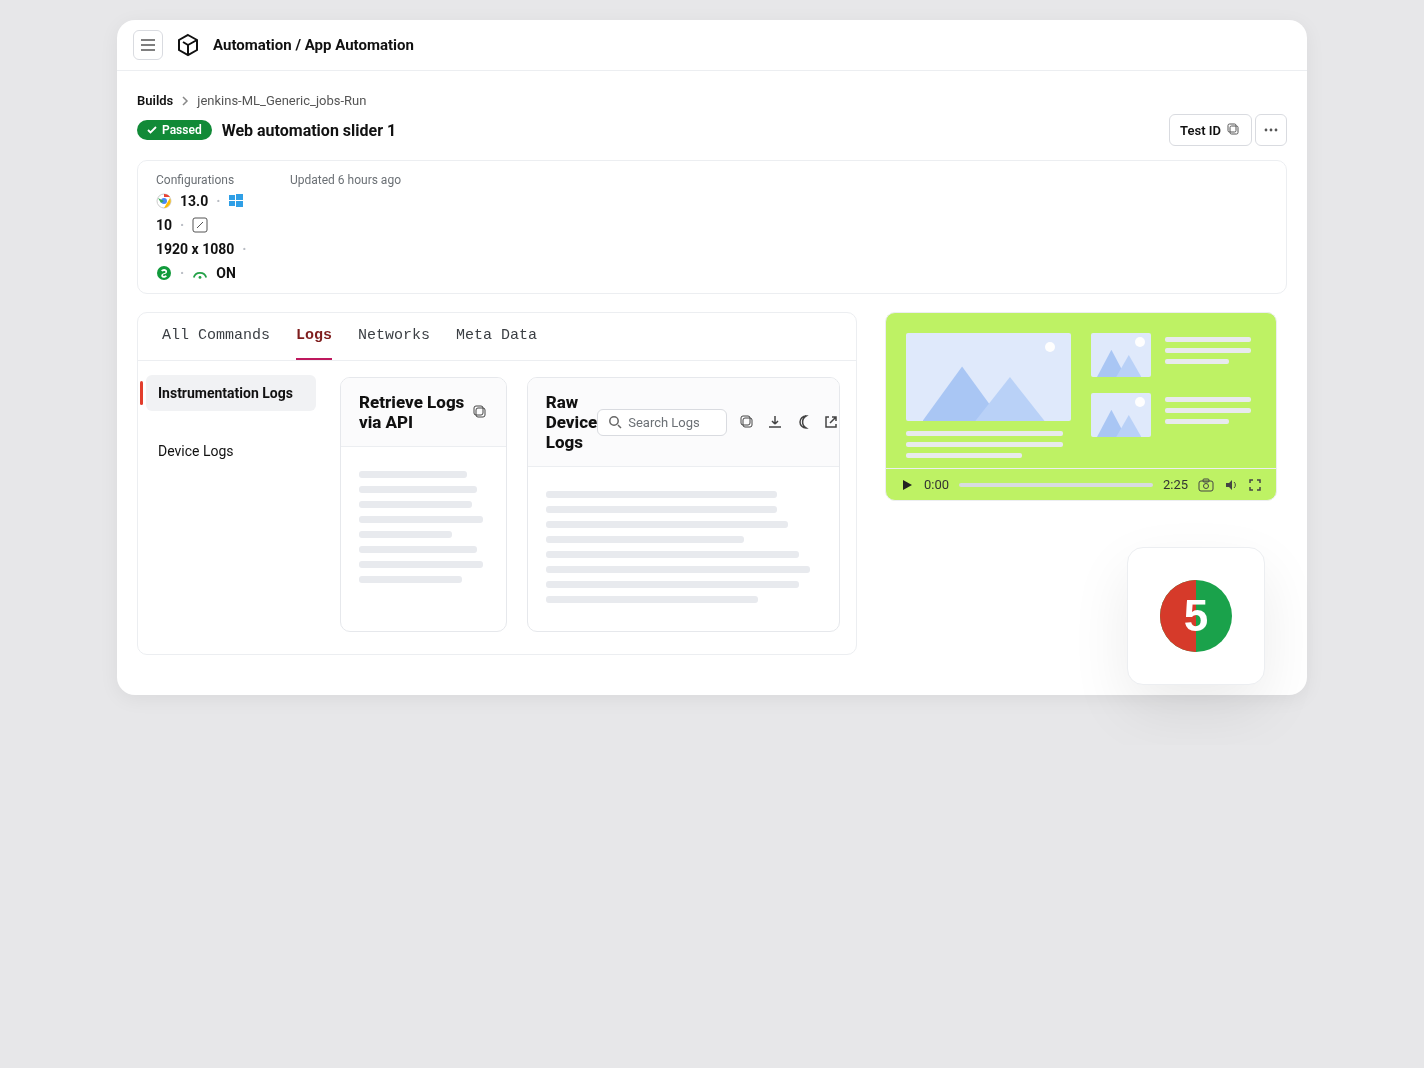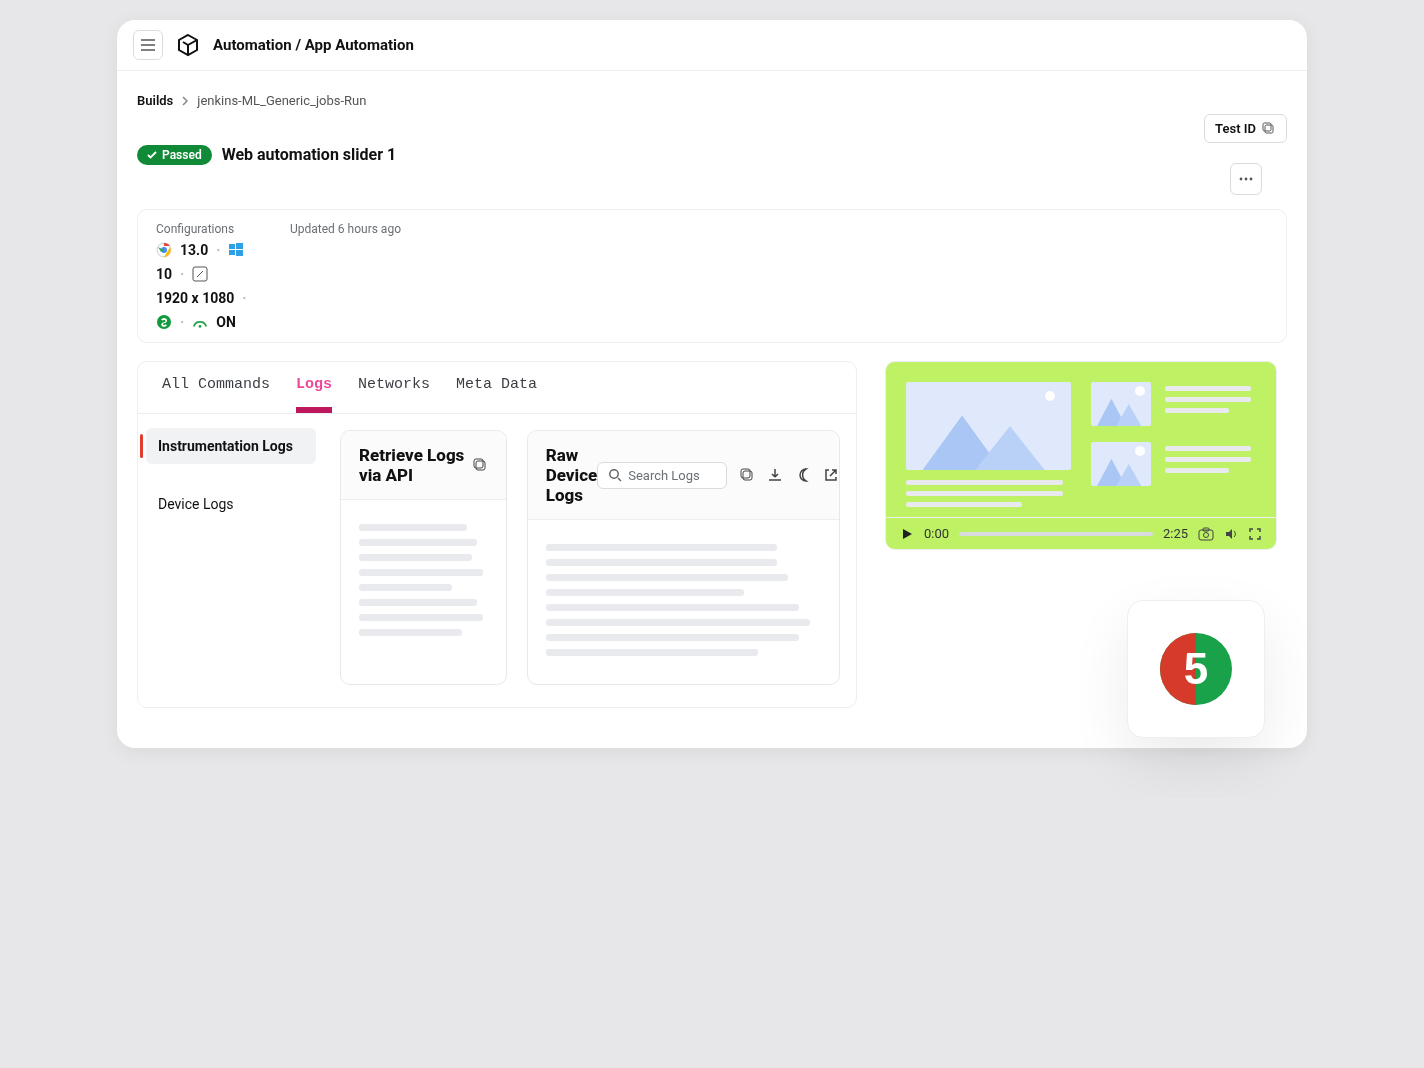--- a/index.html
+++ b/index.html
@@ -42,21 +42,21 @@
   .breadcrumb .crumb-link { color:#111; font-weight:600; }
   .chev { color:#888; }
 
   .title-row { display:flex; align-items:center; justify-content:space-between; margin-bottom:14px; }
   .title-left { display:flex; align-items:center; gap:10px; }
   .badge-pass {
     display:inline-flex; align-items:center; gap:5px;
     background:#118a37; color:#fff; border-radius:12px; padding:3px 10px; font-size:12px; font-weight:600;
   }
   .test-title { font-weight:700; font-size:16px; }
-  .title-right { display:flex; align-items:center; gap:20px;flex-direction:column;}
+  .title-right { display:flex; gap:3px;}
   .btn-outline {
     border:1px solid #d9dbe0; border-radius:6px; background:#fff;
     padding:6px 10px; font-size:13px; font-weight:600; display:inline-flex; align-items:center; gap:6px; cursor:pointer;
   }
   .icon-btn {
     width:32px; height:32px; border:1px solid #d9dbe0; border-radius:6px; display:flex; align-items:center; justify-content:center; cursor:pointer; background:#fff;
   }
 
   
   .meta-card {
@@ -73,21 +73,21 @@
   .avatar { width:18px; height:18px; border-radius:50%; background:#333; display:inline-block; position:relative; overflow:hidden; }
   .avatar::after { content:""; position:absolute; inset:3px; border-radius:50%; background:#c9c9c9; }
 
   
   .split { display:grid; grid-template-columns: minmax(0,720px) minmax(0,392px); gap:28px; }
 
   .panel { border:1px solid #eceef1; border-radius:10px; }
 
   .tabs { display:flex; gap:26px; padding:14px 24px 0; position:relative; }
   .tab { font-size:15px; color:#3b3f44; padding-bottom:14px; cursor:pointer; font-weight:500;font-family:Liberation Mono, monospace;}
-  .tab.active { color:#ec4899; font-weight:700; border-bottom:6px solid #be185d; }
+  .tab.active { color:#7f1d1d; font-weight:700; border-bottom:2px solid #be185d; }
 
   .body { display:flex; border-top:1px solid #eceef1; }
   .leftnav { width:186px; padding:14px 8px; display:flex; flex-direction:column; gap:22px; }
   .leftnav-item {
     padding:10px 12px; font-size:14px; border-radius:6px; cursor:pointer; color:#111;
   }
   .leftnav-item.active { background:#f1f2f4; font-weight:700; position:relative; }
   .leftnav-item.active::before { content:""; position:absolute; left:-6px; top:6px; bottom:6px; width:3px; background:#e23d2c; border-radius:2px; }
 
   .cards { flex:1; padding:16px 16px 22px; display:flex; flex-direction:row; gap:20px; }

